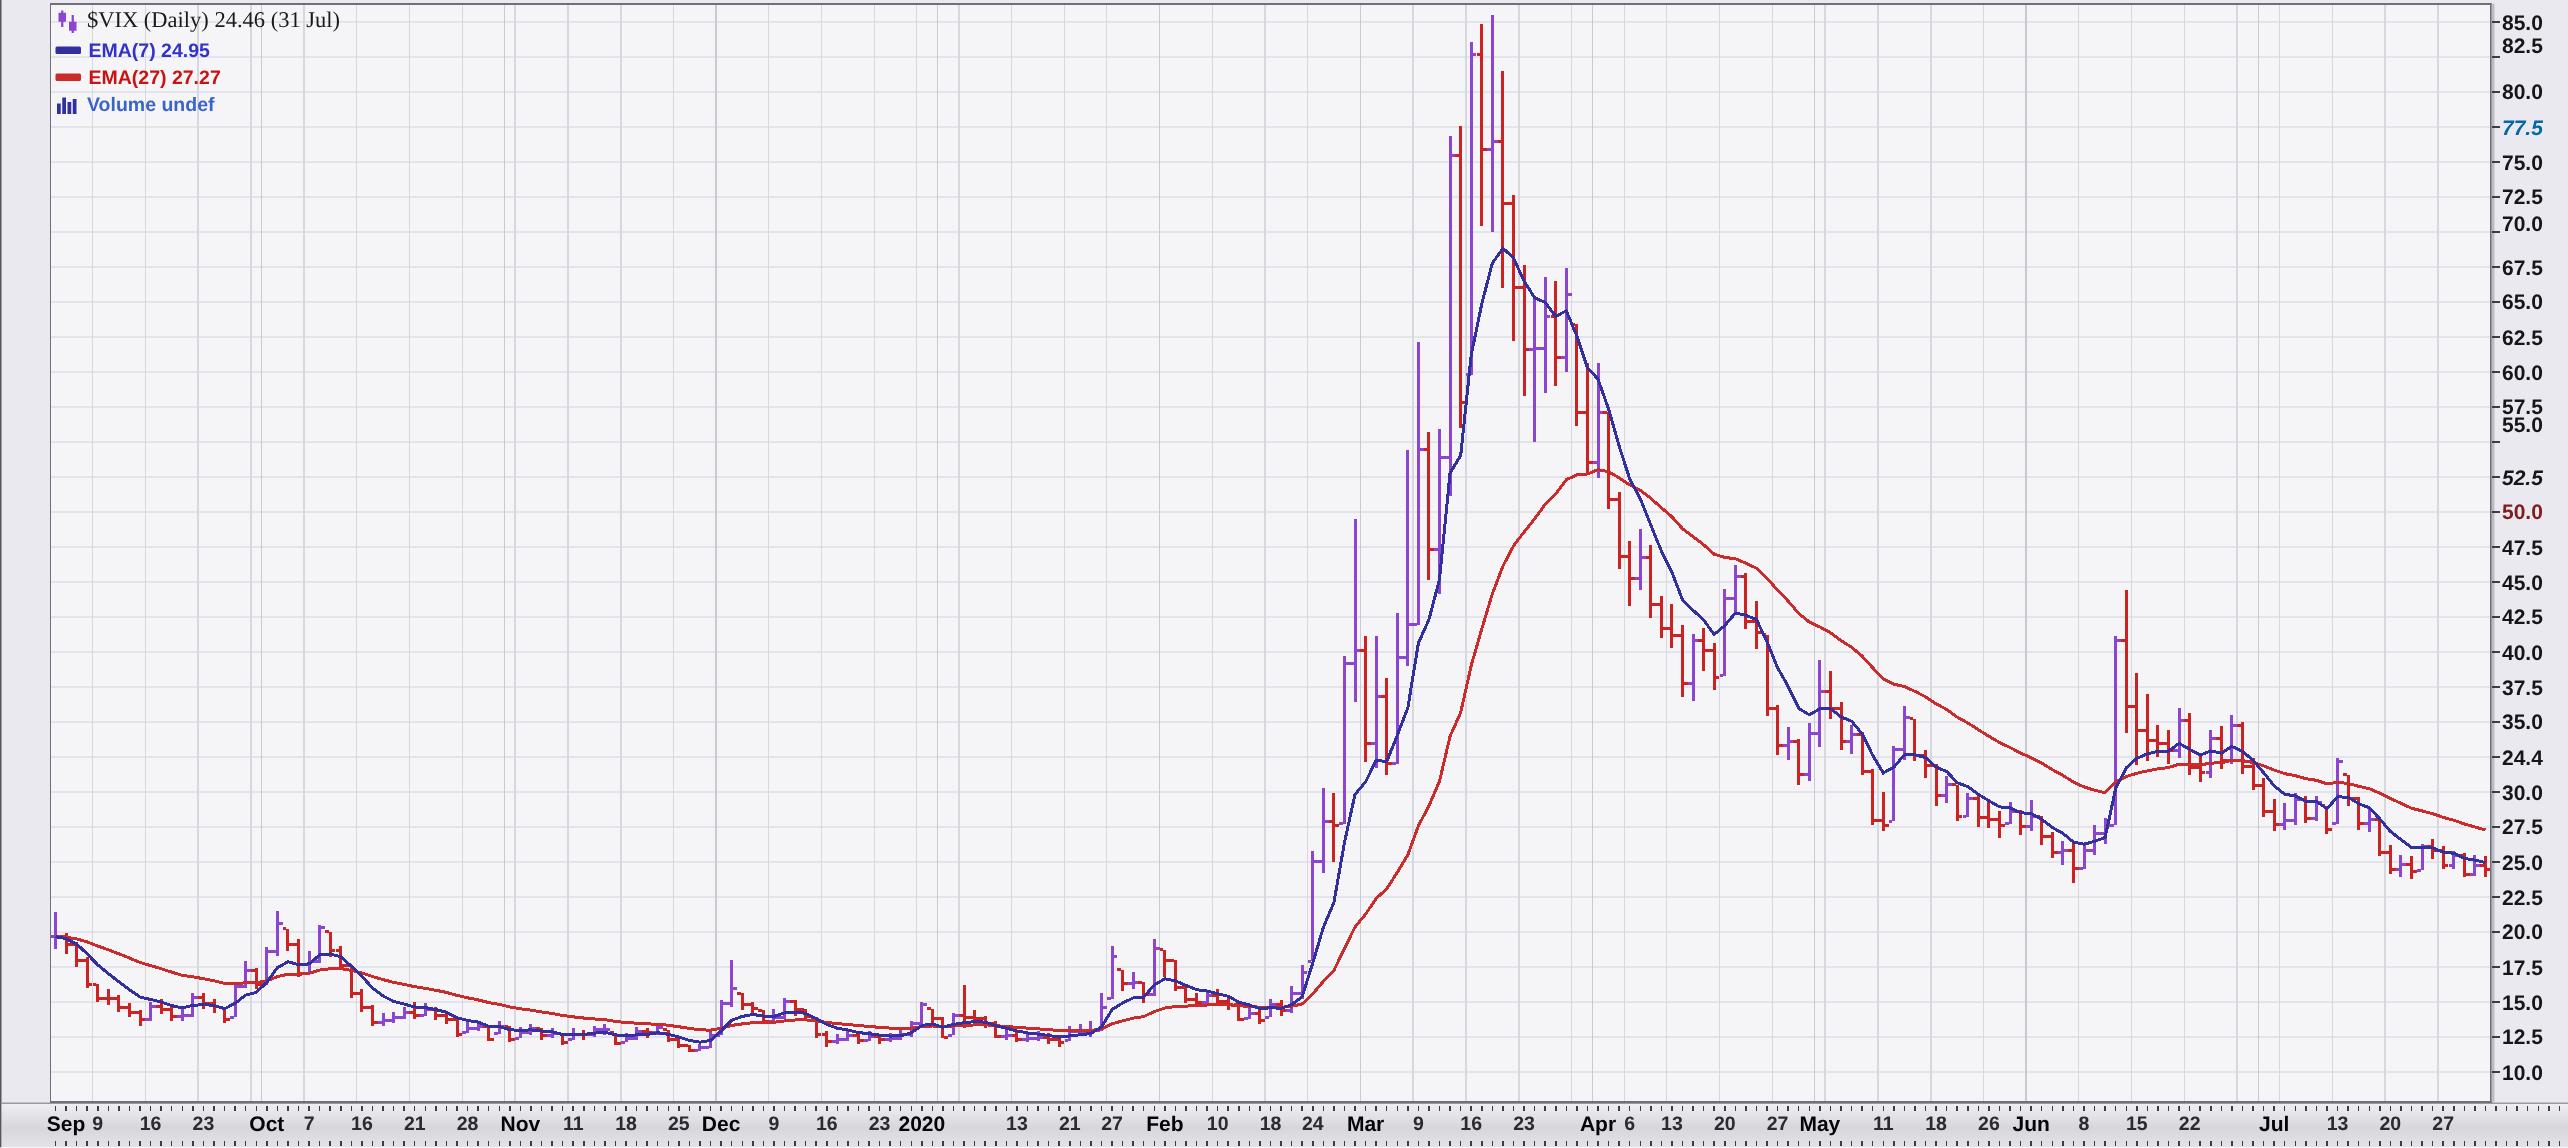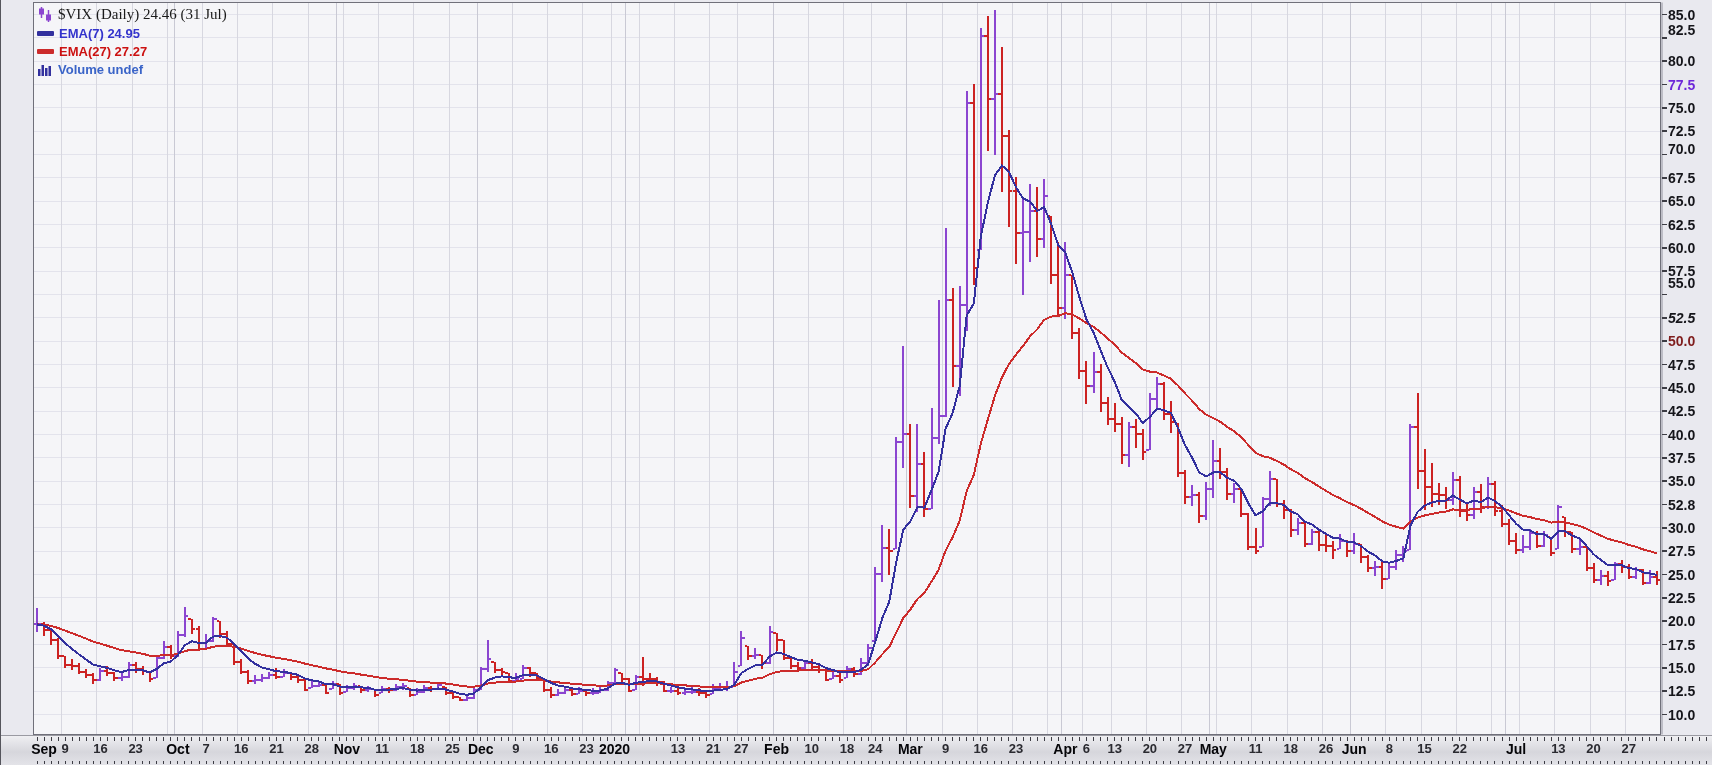--- a/index.html
+++ b/index.html
@@ -1348,39 +1348,39 @@
   <div id="y-axis">
       <div class="axis-label-y" style="top: 706.527px; color: rgb(21, 21, 26);">10.0</div>
       <div class="axis-label-y" style="top: 683.194px; color: rgb(21, 21, 26);">12.5</div>
       <div class="axis-label-y" style="top: 659.861px; color: rgb(21, 21, 26);">15.0</div>
       <div class="axis-label-y" style="top: 636.528px; color: rgb(21, 21, 26);">17.5</div>
       <div class="axis-label-y" style="top: 613.195px; color: rgb(21, 21, 26);">20.0</div>
       <div class="axis-label-y" style="top: 589.862px; color: rgb(21, 21, 26);">22.5</div>
       <div class="axis-label-y" style="top: 566.53px; color: rgb(21, 21, 26);">25.0</div>
       <div class="axis-label-y" style="top: 543.197px; color: rgb(21, 21, 26);">27.5</div>
       <div class="axis-label-y" style="top: 519.864px; color: rgb(21, 21, 26);">30.0</div>
-      <div class="axis-label-y" style="top: 496.531px; color: rgb(21, 21, 26);">52.8</div>
+      <div class="axis-label-y" style="top: 496.531px; color: rgb(21, 21, 26);">24.4</div>
       <div class="axis-label-y" style="top: 473.198px; color: rgb(21, 21, 26);">35.0</div>
       <div class="axis-label-y" style="top: 449.865px; color: rgb(21, 21, 26);">37.5</div>
       <div class="axis-label-y" style="top: 426.532px; color: rgb(21, 21, 26);">40.0</div>
       <div class="axis-label-y" style="top: 403.199px; color: rgb(21, 21, 26);">42.5</div>
       <div class="axis-label-y" style="top: 379.866px; color: rgb(21, 21, 26);">45.0</div>
       <div class="axis-label-y" style="top: 356.533px; color: rgb(21, 21, 26);">47.5</div>
       <div class="axis-label-y" style="top: 333.2px; color: #7f1d1d;">50.0</div>
       <div class="axis-label-y" style="top: 309.868px; color: rgb(21, 21, 26); font-style: italic;">52.5</div>
       <div class="axis-label-y" style="top: 275px; color: rgb(21, 21, 26);">55.0</div>
       <div class="axis-label-y" style="top: 263.202px; color: rgb(21, 21, 26);">57.5</div>
       <div class="axis-label-y" style="top: 239.869px; color: rgb(21, 21, 26);">60.0</div>
       <div class="axis-label-y" style="top: 216.536px; color: rgb(21, 21, 26);">62.5</div>
       <div class="axis-label-y" style="top: 193.203px; color: rgb(21, 21, 26);">65.0</div>
       <div class="axis-label-y" style="top: 169.87px; color: rgb(21, 21, 26);">67.5</div>
       <div class="axis-label-y" style="top: 141px; color: rgb(21, 21, 26);">70.0</div>
       <div class="axis-label-y" style="top: 123.204px; color: rgb(21, 21, 26);">72.5</div>
       <div class="axis-label-y" style="top: 99.8714px; color: rgb(21, 21, 26);">75.0</div>
-      <div class="axis-label-y" style="top: 76.5385px; color: #6d28d9;">77.5</div>
+      <div class="axis-label-y" style="top: 76.5385px; color: #0369a1; font-style: italic;">77.5</div>
       <div class="axis-label-y" style="top: 53.2056px; color: rgb(21, 21, 26);">80.0</div>
       <div class="axis-label-y" style="top: 22px; color: rgb(21, 21, 26);">82.5</div>
       <div class="axis-label-y" style="top: 6.53978px; color: rgb(21, 21, 26);">85.0</div>
     </div>
   <div id="x-axis">
       <div class="axis-label-x month" style="left: 43.0649px;">Sep</div>
       <div class="axis-label-x" style="left: 64.1948px;">9</div>
       <div class="axis-label-x" style="left: 99.4113px;">16</div>
       <div class="axis-label-x" style="left: 134.628px;">23</div>
       <div class="axis-label-x month" style="left: 176.887px;">Oct</div>

